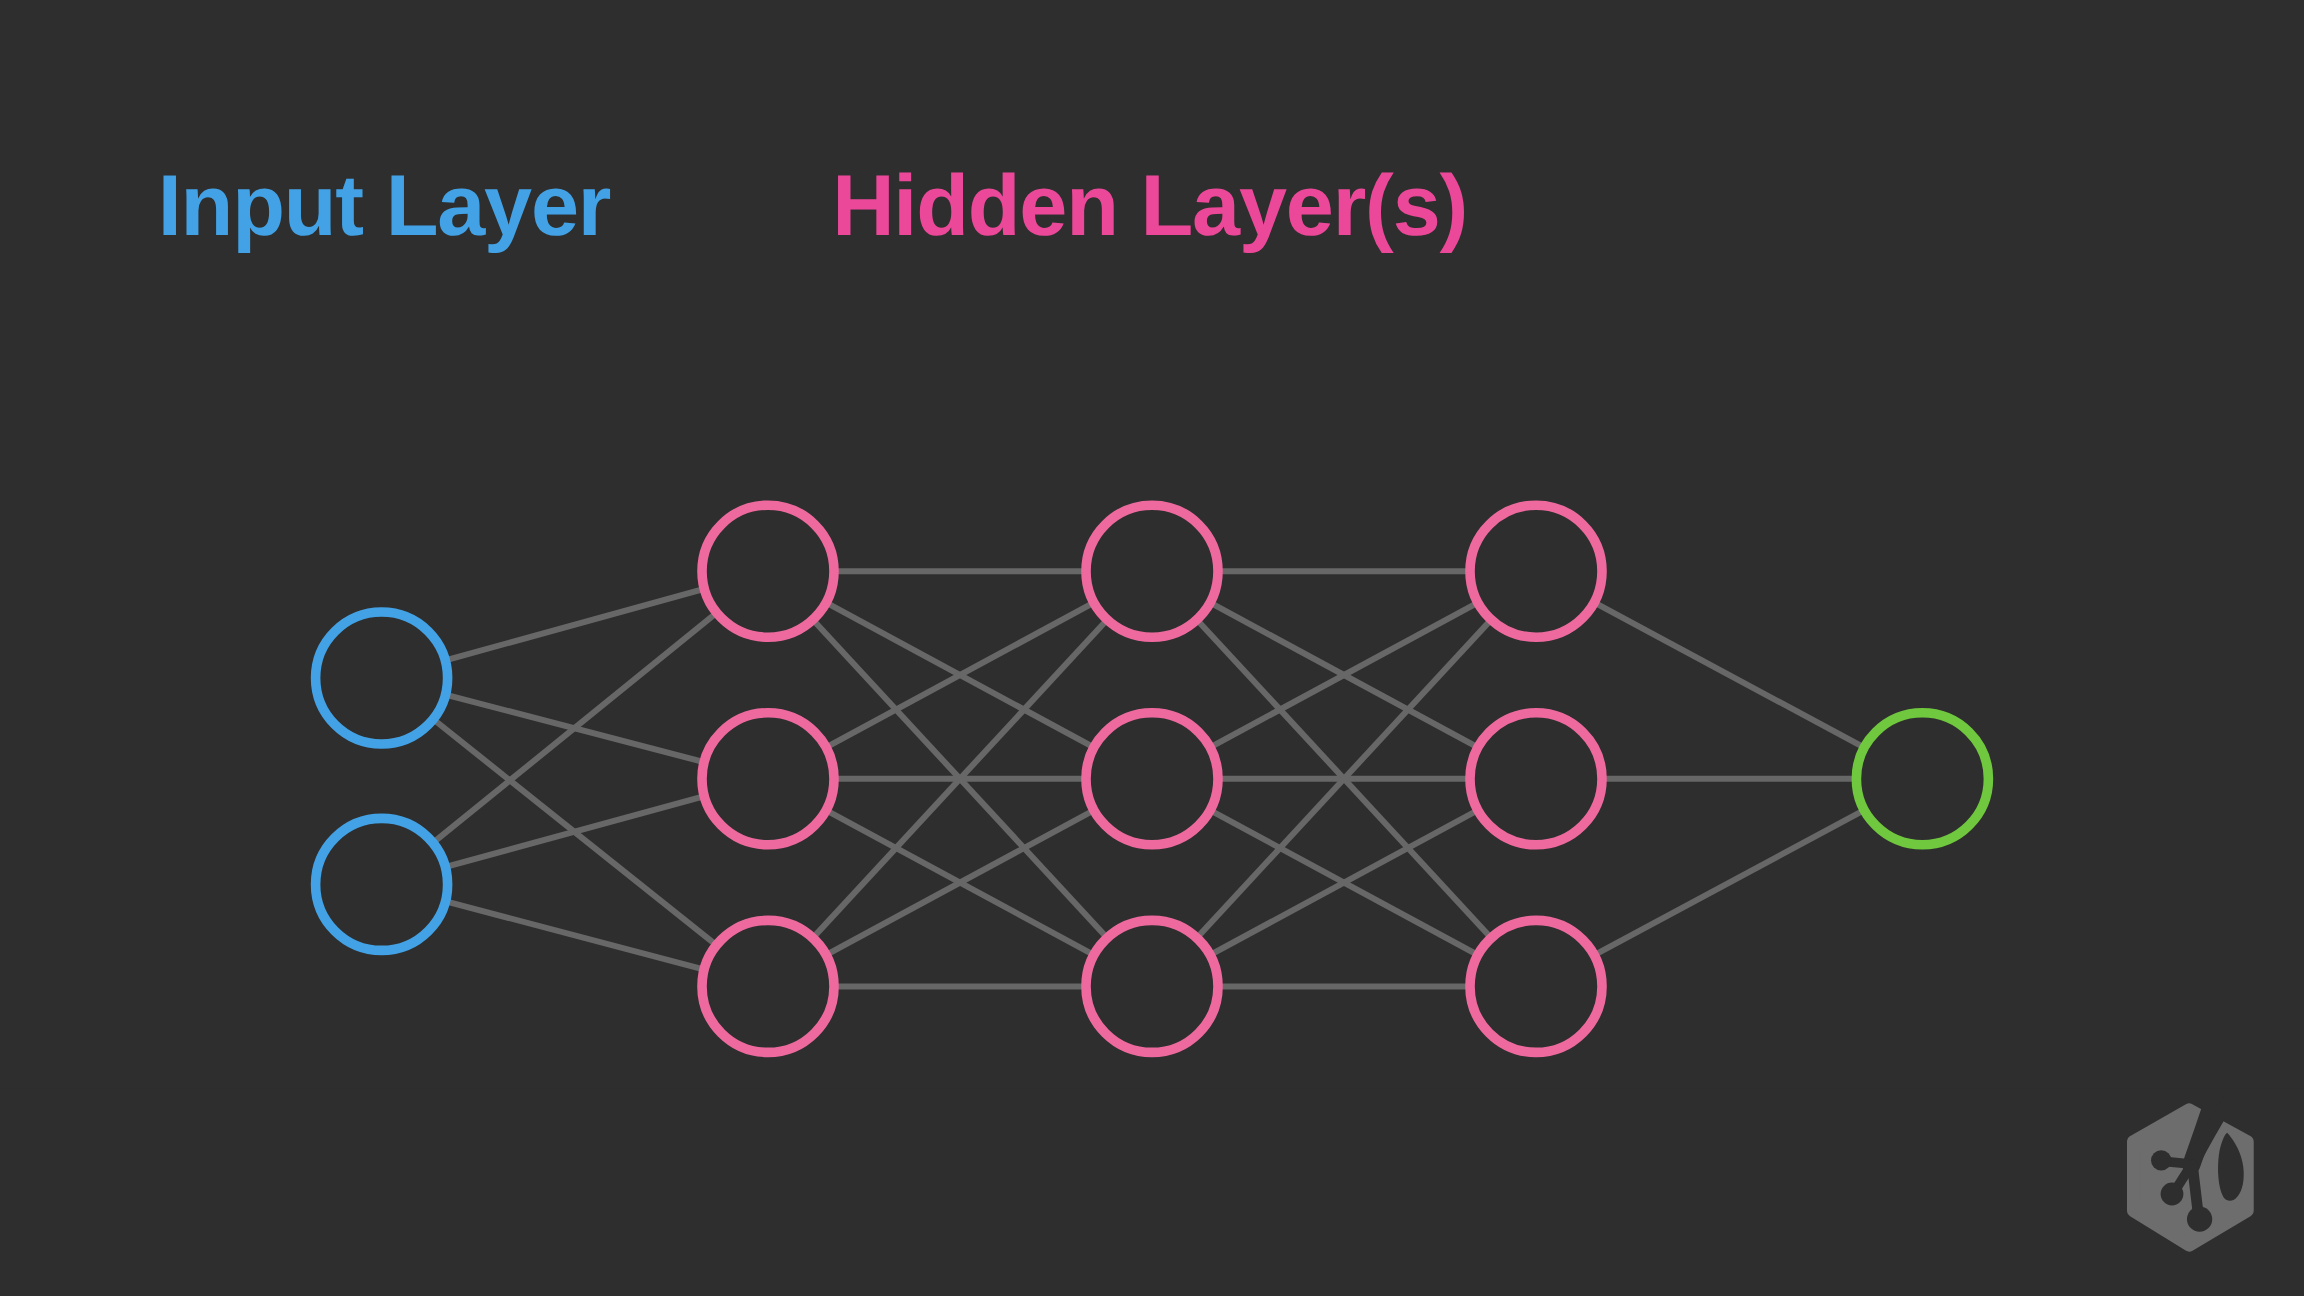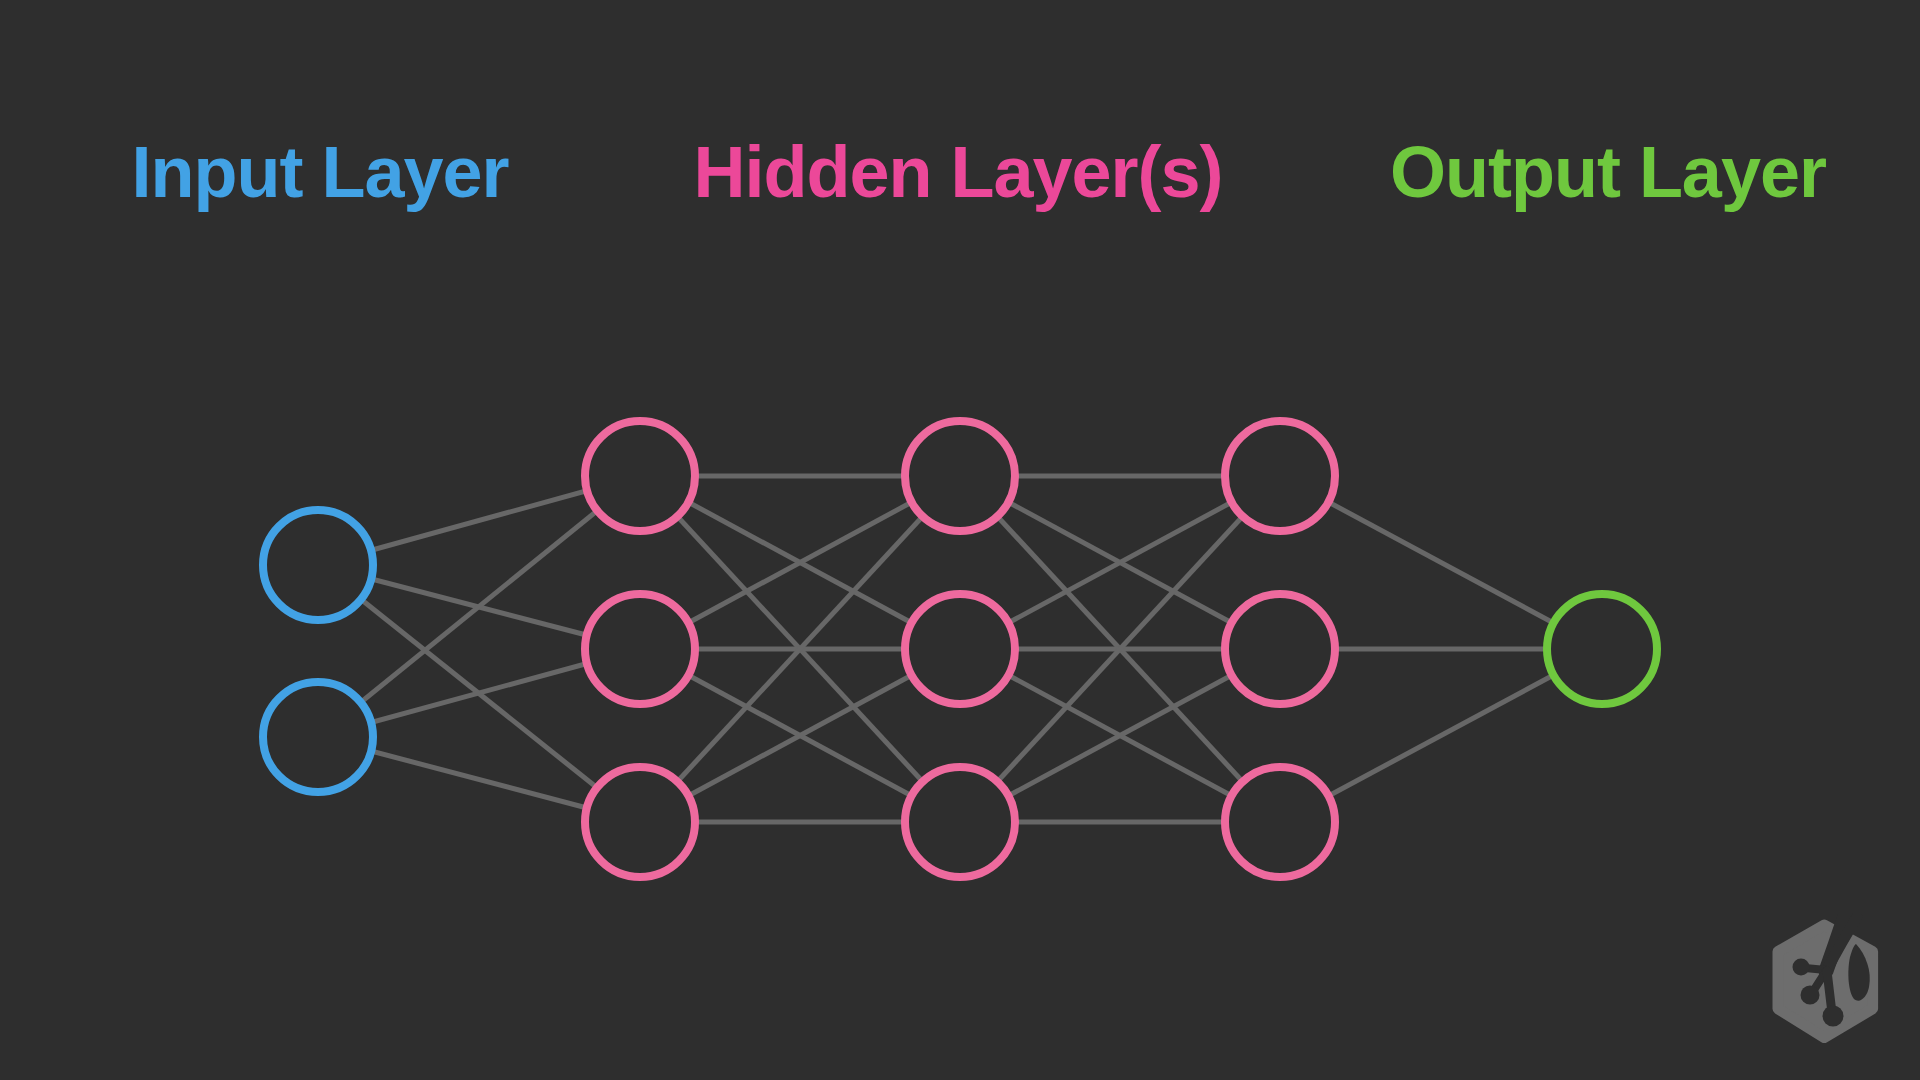--- a/index.html
+++ b/index.html
@@ -90,21 +90,20 @@
       <circle cx="960" cy="649" r="55" fill="#2e2e2e" stroke="#ee6a9e" stroke-width="8"></circle>
       <circle cx="960" cy="822" r="55" fill="#2e2e2e" stroke="#ee6a9e" stroke-width="8"></circle>
       <circle cx="1280" cy="476" r="55" fill="#2e2e2e" stroke="#ee6a9e" stroke-width="8"></circle>
       <circle cx="1280" cy="649" r="55" fill="#2e2e2e" stroke="#ee6a9e" stroke-width="8"></circle>
       <circle cx="1280" cy="822" r="55" fill="#2e2e2e" stroke="#ee6a9e" stroke-width="8"></circle>
       <circle cx="1602" cy="649" r="55" fill="#2e2e2e" stroke="#6fc83e" stroke-width="8"></circle>
     </svg>
 
   <div class="layer-title" style="left: 320px; top: 136px; color: rgb(66, 162, 229);">Input Layer</div>
   <div class="layer-title" style="left: 958px; top: 136px; color: #ec4899;">Hidden Layer(s)</div>
-  <div class="layer-title" style="left: 1608px; top: 136px; color: rgb(111, 200, 62);">Output Layer</div>
 
   <svg class="logo-svg" viewBox="0 0 140 140">
     <path class="logo-badge" d="M64.3,12 L112.6,38.5 L112.6,95.8 L64.3,124.5 L18,95.8 L18,38.5 Z" stroke-width="11" stroke-linejoin="round"></path>
     <g>
       <path class="cut-s" d="M86,0 Q76,30 66,58" stroke-width="15"></path>
       <path class="cut-s" d="M97,4 Q80,32 68,55" stroke-width="11"></path>
       <path class="cut-s" d="M66,57 L45,55" stroke-width="8"></path>
       <circle class="cut-f" cx="41" cy="54" r="8.5"></circle>
       <path class="cut-s" d="M66,58 L52,80" stroke-width="8"></path>
       <circle class="cut-f" cx="50" cy="82" r="9.5"></circle>

